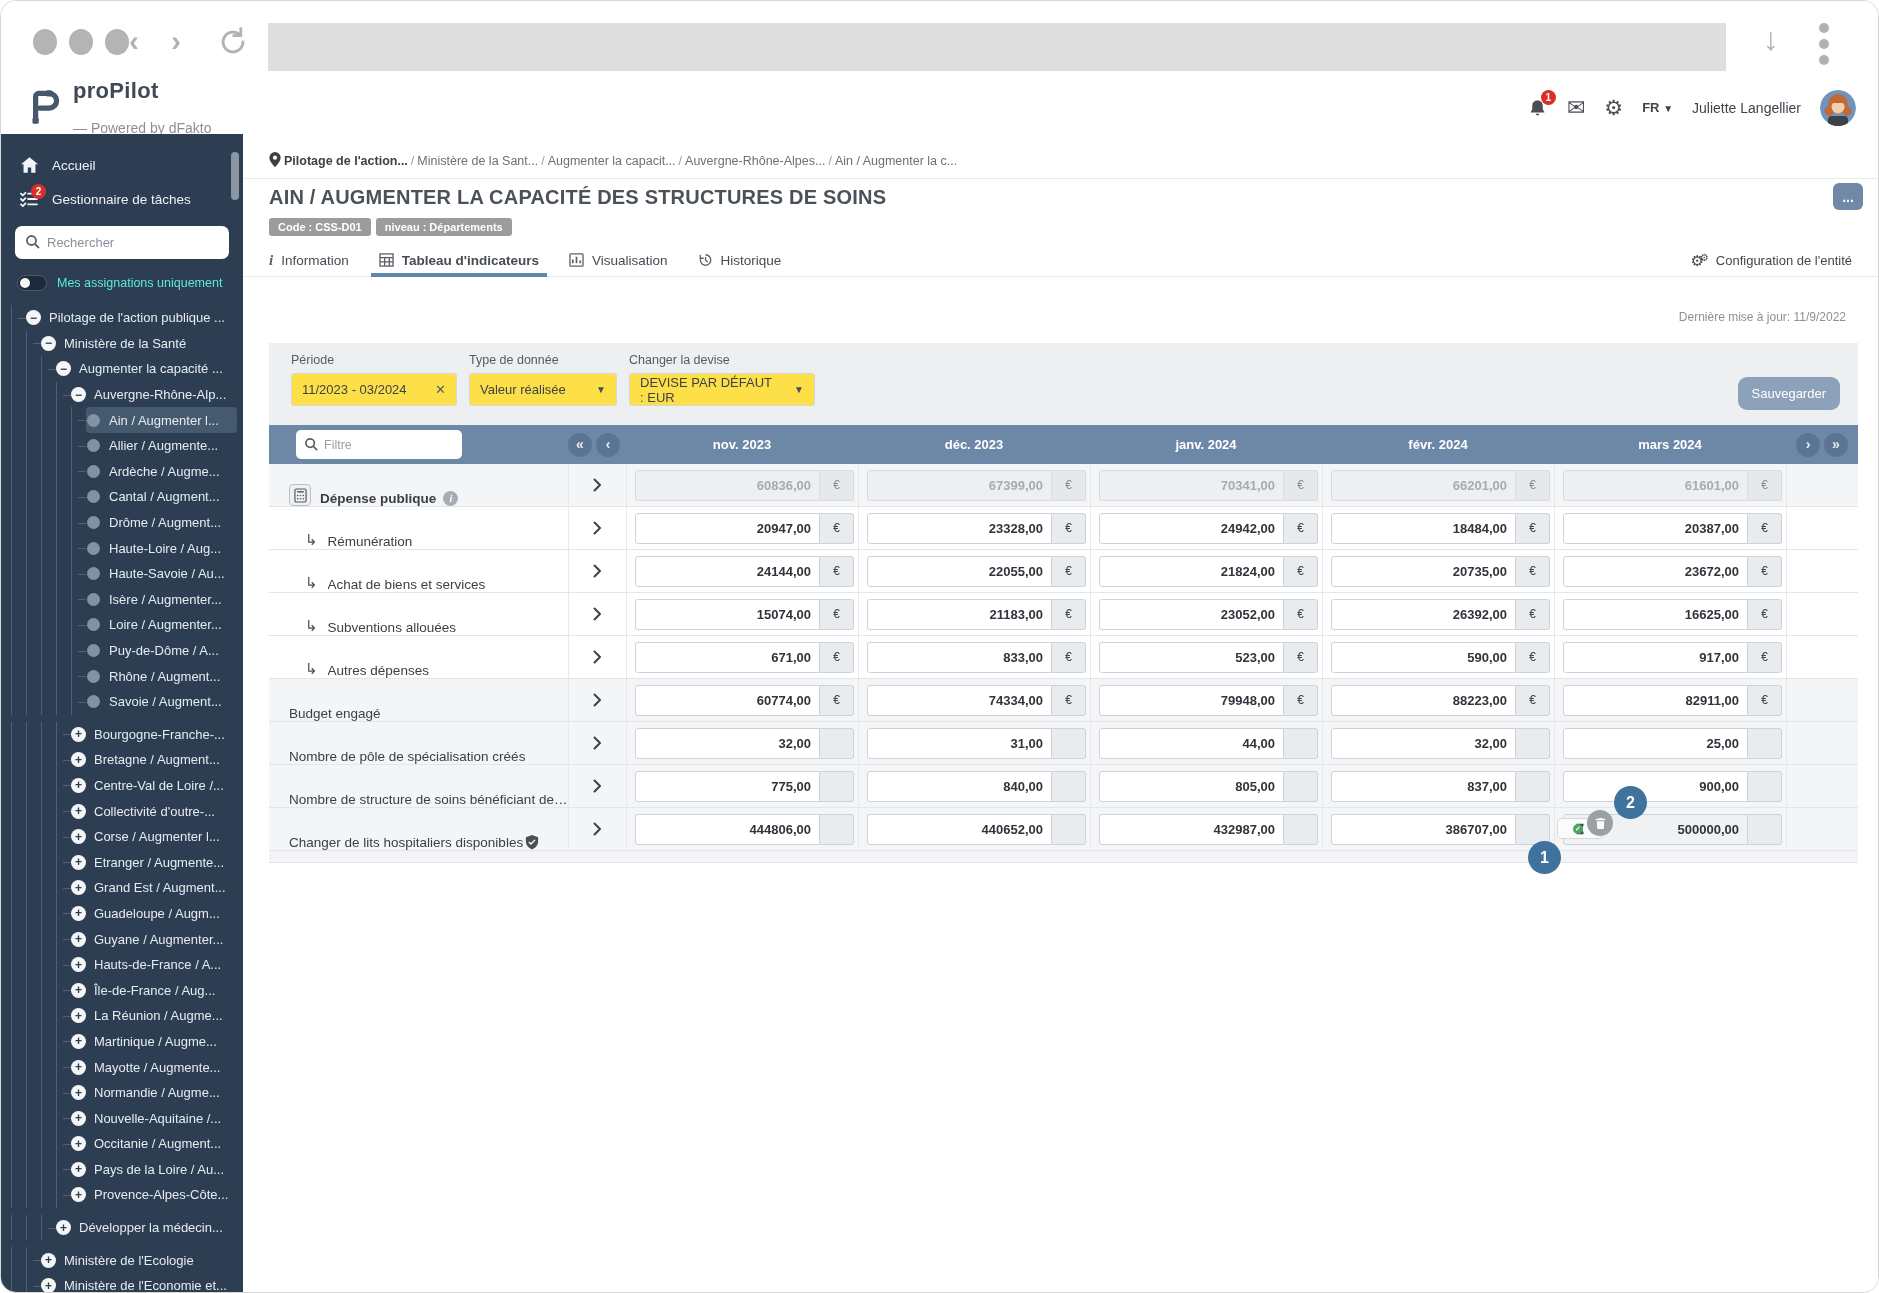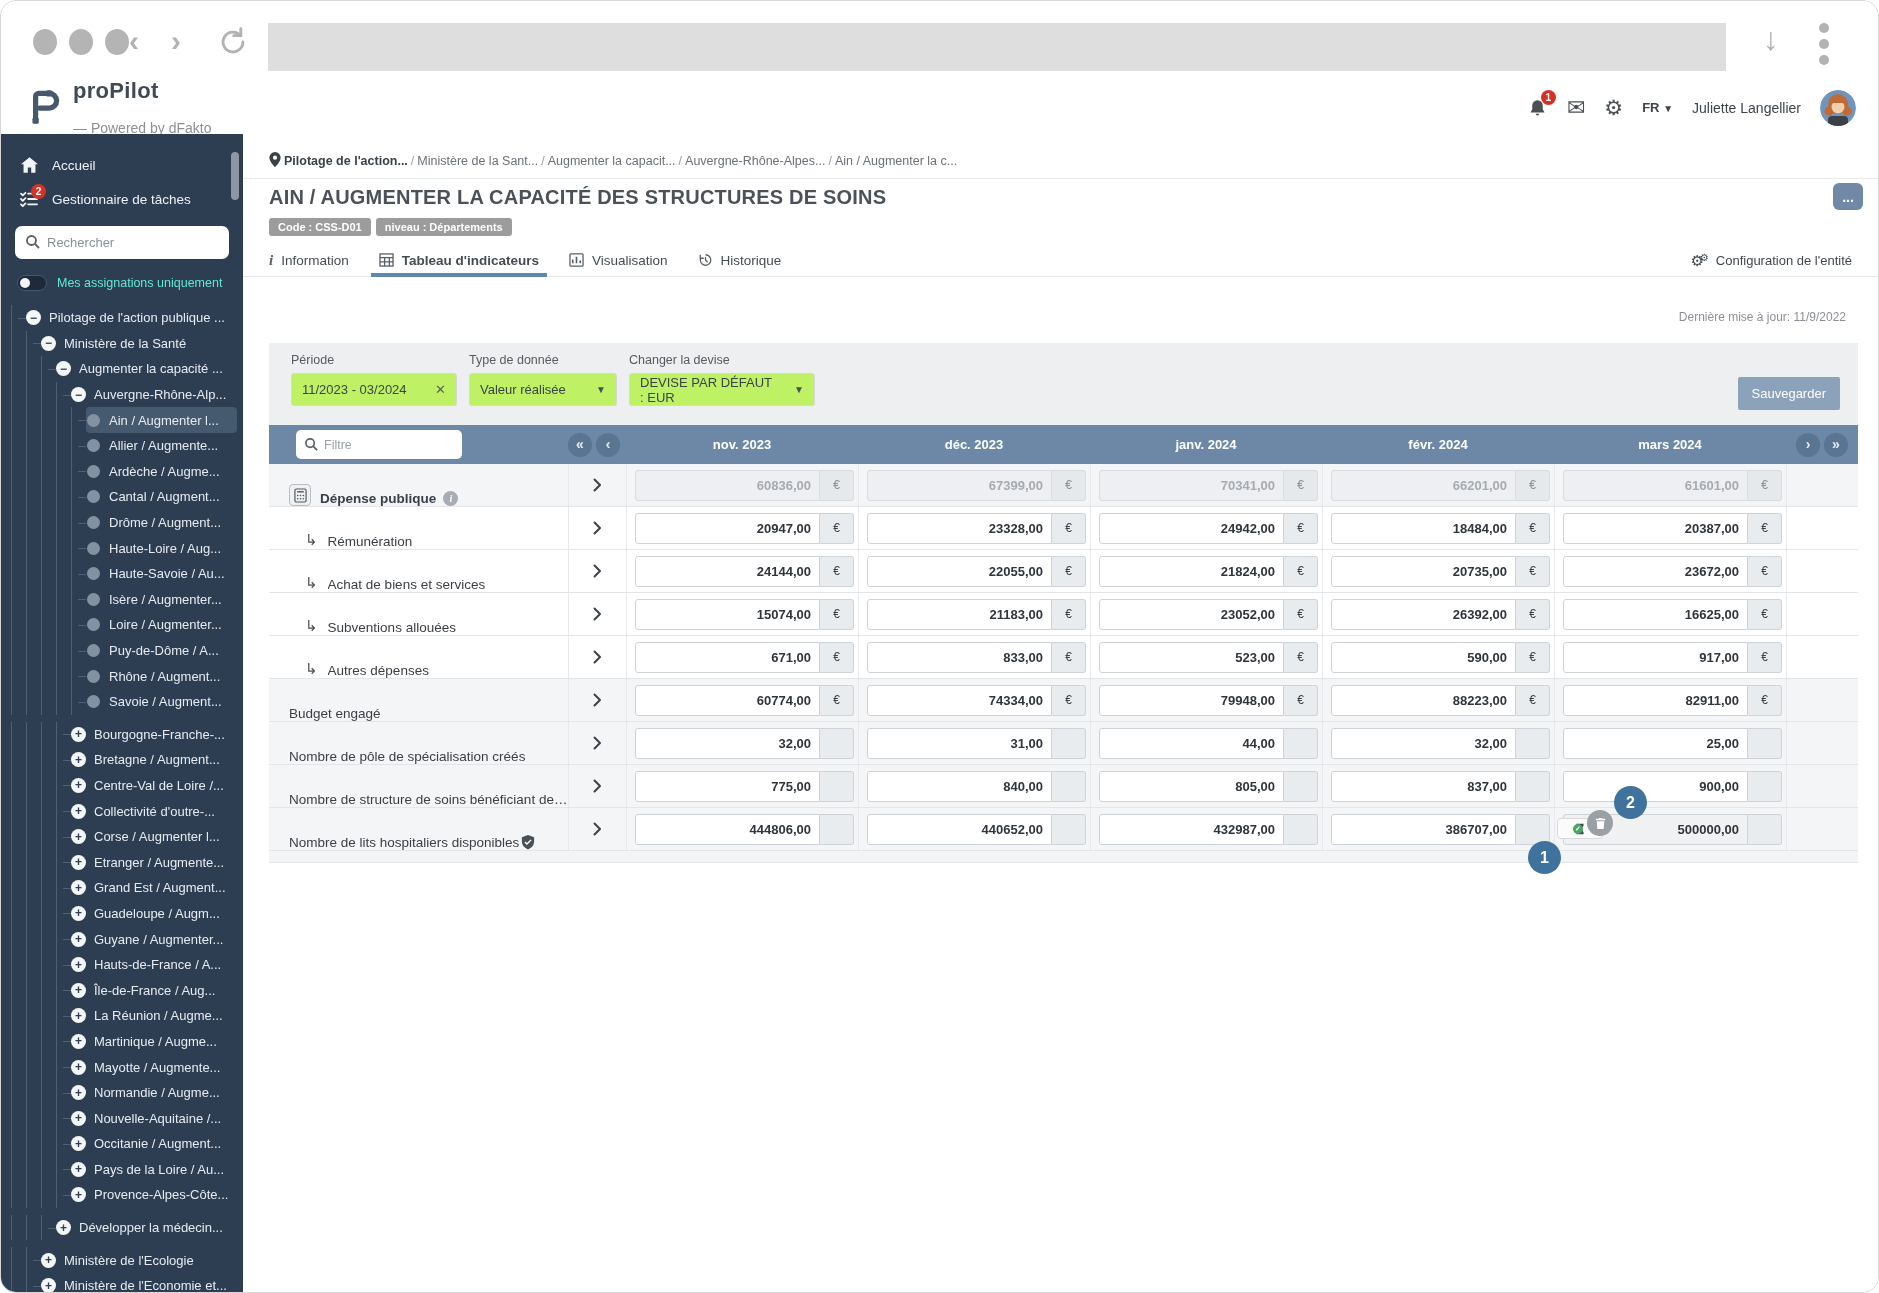--- a/index.html
+++ b/index.html
@@ -87,27 +87,27 @@
   .configlink { margin-left:auto; display:flex; align-items:center; gap:7px; font-size:13px; color:#41474e; cursor:pointer; }
   .gears { font-size:15px; color:#41474e; line-height:1; }
   .gears .g2 { font-size:10px; margin-left:-4px; vertical-align:top; }
 
   
   .lastupd { position:absolute; top:176px; right:32px; font-size:12px; color:#8b9097; }
   .tablewrap { position:absolute; top:209px; left:26px; width:1589px; }
   .fpanel { height:82px; background:#edeff1; position:relative; padding:10px 0 0 22px; display:flex; gap:12px; }
   .fgroup { display:flex; flex-direction:column; }
   .flabel { font-size:12.5px; color:#565b62; margin-bottom:6px; }
-  .fctrl { height:33px; background:#bef264; border:1px solid #d4d8dc; border-radius:3px; display:flex; align-items:center; padding:0 10px; font-size:13px; color:#3c4249; cursor:pointer; }
+  .fctrl { height:33px; background:#fde047; border:1px solid #d4d8dc; border-radius:3px; display:flex; align-items:center; padding:0 10px; font-size:13px; color:#3c4249; cursor:pointer; }
   .fctrl .clear { margin-left:14px; color:#5a6067; font-size:13px; cursor:pointer; }
   .fctrl .caret { margin-left:16px; font-size:10px; color:#4a5057; }
   .periode { width:166px; justify-content:space-between; }
   .typed { width:148px; justify-content:space-between; }
   .devise { width:186px; justify-content:space-between; }
-  .savebtn { position:absolute; right:18px; bottom:15px; height:33px; padding:0 14px; background:#8ba2ba; color:#fff; border:none; border-radius:2px; font-size:13px; font-family:inherit; cursor:pointer; }
+  .savebtn { position:absolute; right:18px; bottom:15px; height:33px; padding:0 14px; background:#8ba2ba; color:#fff; border:none; border-radius:9px; font-size:13px; font-family:inherit; cursor:pointer; }
 
   .thead { height:39px; background:#6d88a6; display:flex; align-items:center; }
   .h-label { width:299px; flex:none; display:flex; align-items:center; padding-left:27px; }
   .filterbox { position:relative; width:166px; }
   .filterbox input { width:100%; height:29px; border:none; border-radius:5px; padding:0 8px 0 28px; font-size:12.5px; color:#3c4249; outline:none; font-family:inherit; }
   .filterbox input::placeholder { color:#9aa0a6; }
   .filterbox .mag { position:absolute; left:8px; top:7px; }
   .h-chev { width:58px; flex:none; display:flex; gap:4px; align-items:center; }
   .circbtn { width:24px; height:24px; border-radius:50%; background:#5a7591; border:none; color:#e8edf2; font-size:14px; font-weight:bold; display:flex; align-items:center; justify-content:center; cursor:pointer; padding:0 0 2px; }
   .h-m { width:232px; flex:none; text-align:center; color:#fff; font-size:13px; font-weight:bold; }
@@ -1189,21 +1189,21 @@
               <div class="c-m">
                 <div class="vgroup">
                   <input class="vin" value="900,00" style="">
                   <span class="vsuffix"></span>
                 </div>
               </div>
               <div class="c-end"></div>
             </div>
             <div class="trow parent">
               <div class="c-label">
-                <span class="rowlabel">Nombre de lits hospitaliers disponibles</span>
+                <span class="rowlabel">Changer de lits hospitaliers disponibles</span>
                 <span class="shieldw">
                   <svg width="14" height="15" viewBox="0 0 16 17">
                     <path d="M8 0l7 2.5v4.5c0 4.5-3 7.5-7 9.5-4-2-7-5-7-9.5V2.5z" fill="#4a5057"></path>
                     <path d="M4.5 8l2.3 2.3L11.5 5.5" stroke="#fff" stroke-width="1.6" fill="none"></path>
                   </svg>
                 </span>
               </div>
               <div class="c-chev">
                 <button class="chevbtn">
                   <svg width="9" height="14" viewBox="0 0 9 14" fill="none" stroke="#3c4249" stroke-width="2" stroke-linecap="round" stroke-linejoin="round">

